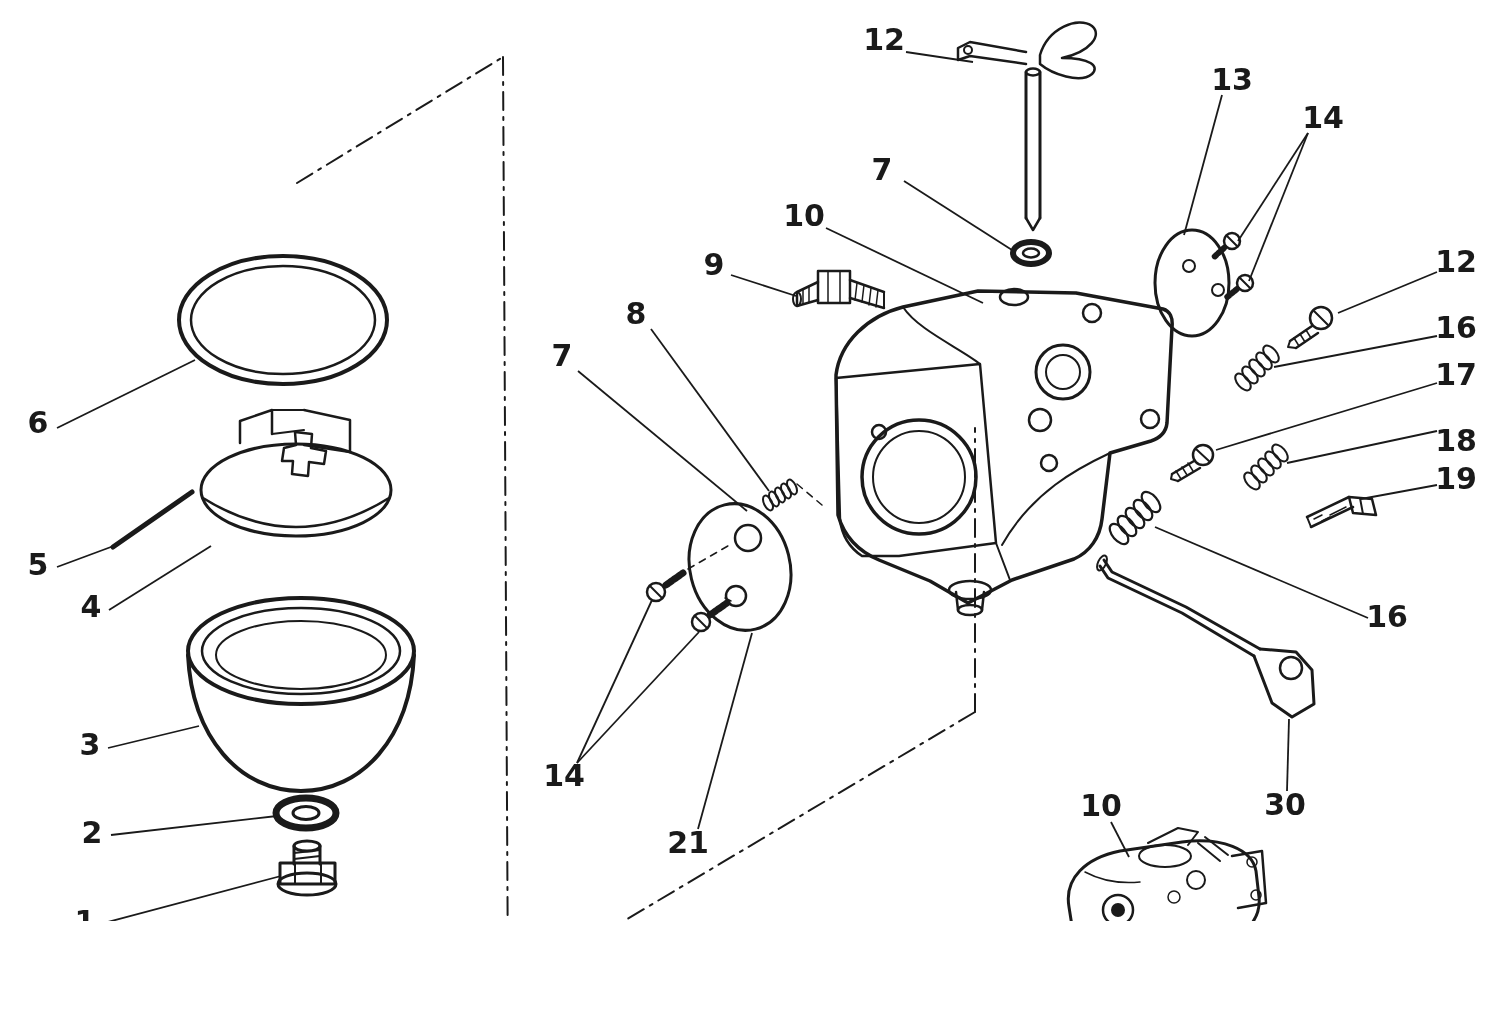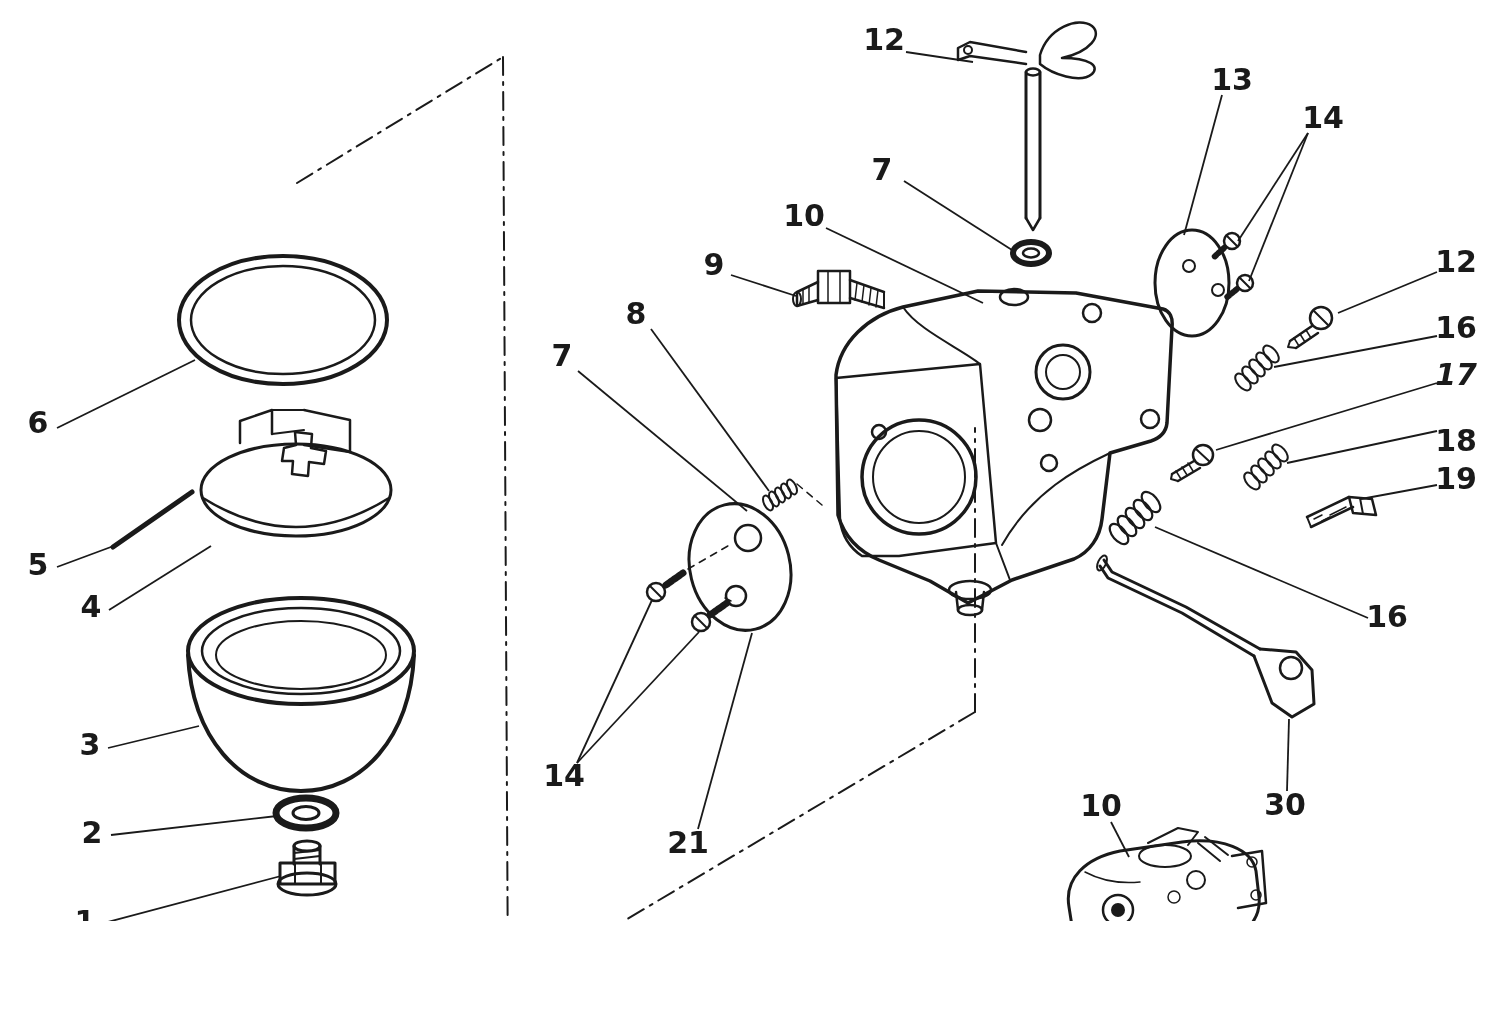--- a/index.html
+++ b/index.html
@@ -291,21 +291,21 @@
   <div id="callout-layer">
       <div class="callout" style="left: 884px; top: 40px;">12</div>
       <div class="callout" style="left: 1224px; top: 80px; margin-left: 8px;">13</div>
       <div class="callout" style="left: 1323px; top: 118px;">14</div>
       <div class="callout" style="left: 882px; top: 170px;">7</div>
       <div class="callout" style="left: 804px; top: 216px;">10</div>
       <div class="callout" style="left: 714px; top: 265px;">9</div>
       <div class="callout" style="left: 1456px; top: 262px;">12</div>
       <div class="callout" style="left: 1456px; top: 328px;">16</div>
       <div class="callout" style="left: 636px; top: 314px;">8</div>
-      <div class="callout" style="left: 1456px; top: 375px; font-style: italic;">17</div>
+      <div class="callout" style="left: 1456px; top: 375px;">17</div>
       <div class="callout" style="left: 562px; top: 356px;">7</div>
       <div class="callout" style="left: 1456px; top: 441px;">18</div>
       <div class="callout" style="left: 1456px; top: 479px; text-align: right;">19</div>
       <div class="callout" style="left: 38px; top: 423px;">6</div>
       <div class="callout" style="left: 38px; top: 565px;">5</div>
       <div class="callout" style="left: 91px; top: 607px;">4</div>
       <div class="callout" style="left: 90px; top: 745px;">3</div>
       <div class="callout" style="left: 1387px; top: 617px;">16</div>
       <div class="callout" style="left: 92px; top: 833px;">2</div>
       <div class="callout" style="left: 564px; top: 776px;">14</div>

